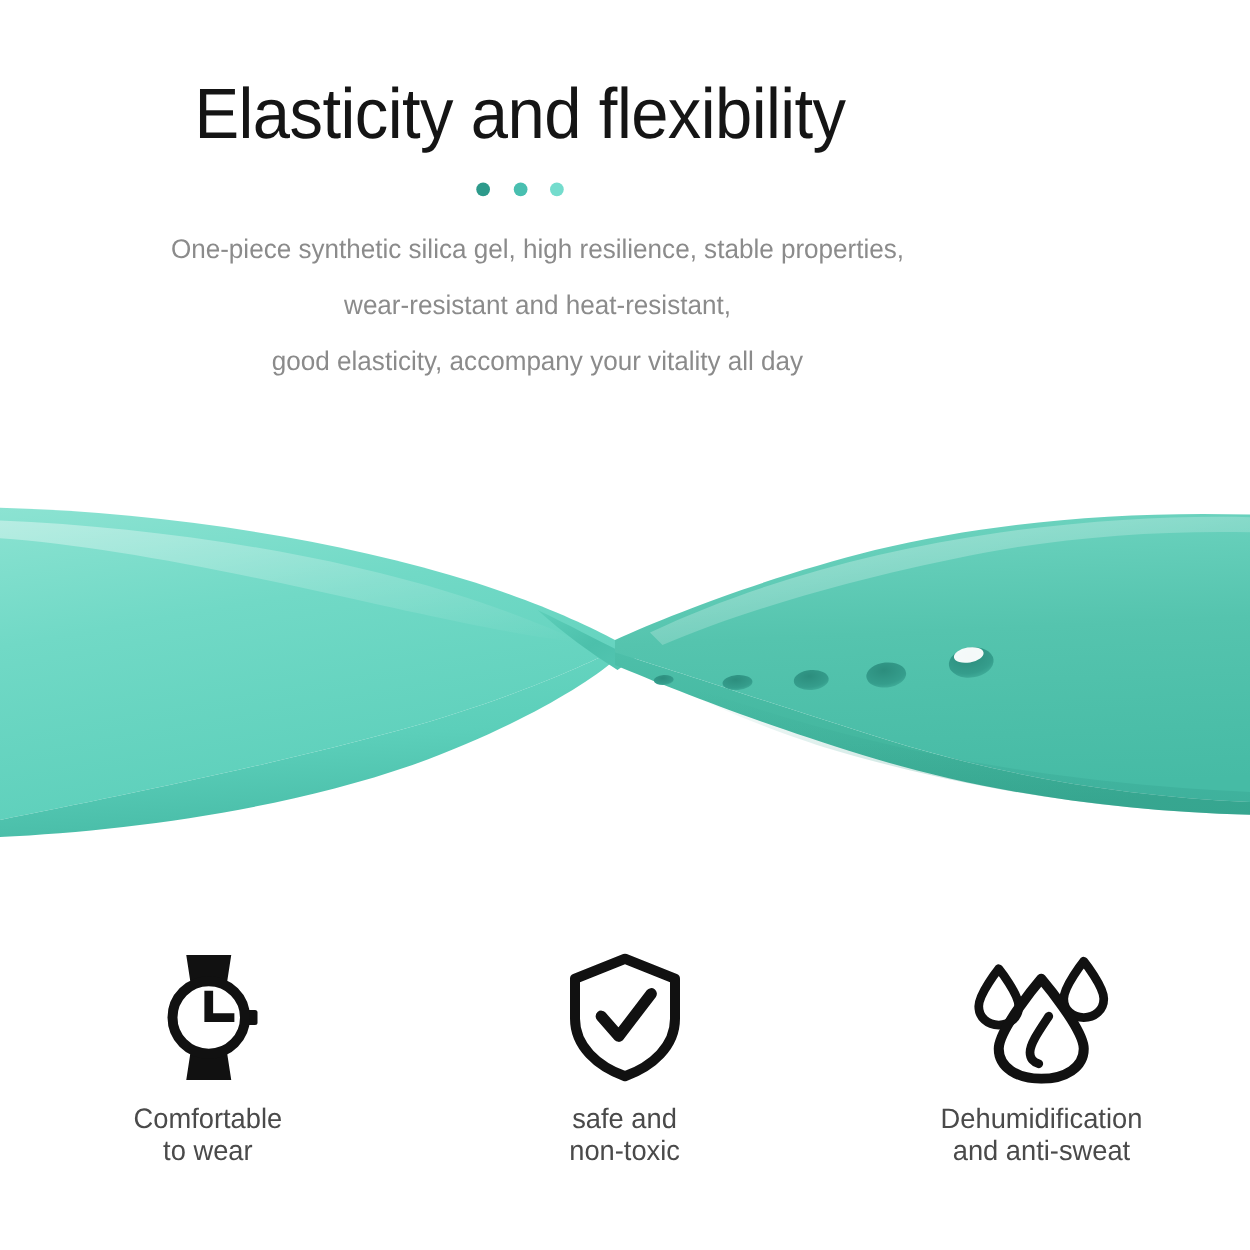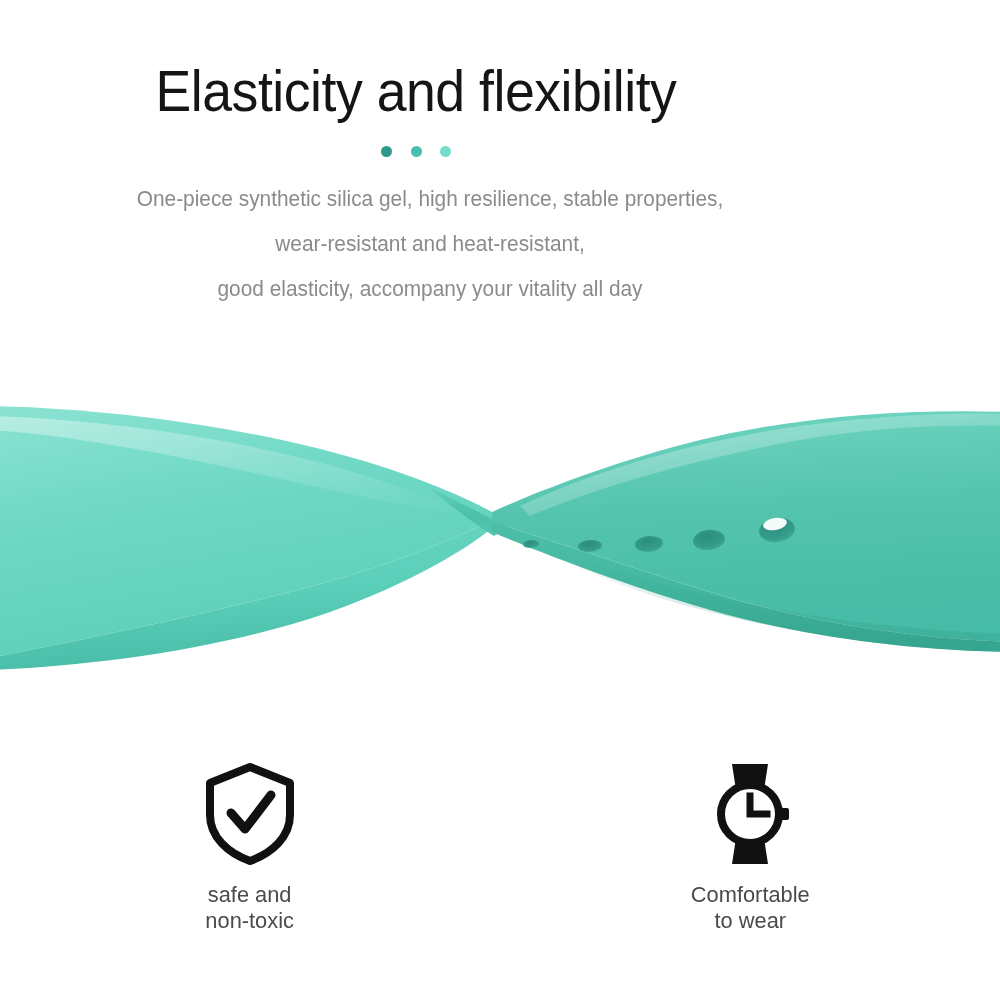--- a/index.html
+++ b/index.html
@@ -232,45 +232,63 @@
 
       <ellipse cx="775" cy="154" rx="12" ry="6" fill="#ffffff" opacity="0.95" transform="rotate(-10 775 154)"></ellipse>
     </g>
   </svg>
 </div>
 
 <div class="features">
 
   <div class="feature">
     <div class="feature-icon">
+      <svg width="90" height="108" viewBox="0 0 90 108" fill="none">
+
+        <path d="M27 4 H63 L59 30 C55 27 50 25 45 25 C40 25 35 27 31 30 Z" fill="#111111"></path>
+
+        <path d="M31 78 C35 81 40 83 45 83 C50 83 55 81 59 78 L63 104 H27 Z" fill="#111111"></path>
+
+        <rect x="74" y="48" width="10" height="12" rx="2" fill="#111111"></rect>
+
+        <circle cx="45" cy="54" r="29" stroke="#111111" stroke-width="8"></circle>
+
+        <path d="M45 36 V54 H62" stroke="#111111" stroke-width="7" stroke-linecap="square" stroke-linejoin="miter"></path>
+      </svg>
+    </div>
+    <div class="feature-caption" style="color: rgb(74, 74, 74);">
+      <span class="caption-line">Comfortable</span>
+      <span class="caption-line">to wear</span>
+    </div>
+  </div>
+
+  <div class="feature">
+    <div class="feature-icon">
       <svg width="96" height="106" viewBox="0 0 96 106" fill="none" stroke="#111111" stroke-width="8" stroke-linejoin="round" stroke-linecap="round">
         <path d="M48 6 L88 22 V54 C88 76 70 92 48 100 C26 92 8 76 8 54 V22 Z"></path>
         <path d="M29 52 L43 68 L69 34" stroke-width="9"></path>
       </svg>
     </div>
     <div class="feature-caption" style="color: rgb(74, 74, 74);">
       <span class="caption-line">safe and</span>
       <span class="caption-line">non-toxic</span>
     </div>
   </div>
 
   <div class="feature">
     <div class="feature-icon">
-      <svg width="90" height="108" viewBox="0 0 90 108" fill="none">
-
-        <path d="M27 4 H63 L59 30 C55 27 50 25 45 25 C40 25 35 27 31 30 Z" fill="#111111"></path>
-
-        <path d="M31 78 C35 81 40 83 45 83 C50 83 55 81 59 78 L63 104 H27 Z" fill="#111111"></path>
-
-        <rect x="74" y="48" width="10" height="12" rx="2" fill="#111111"></rect>
-
-        <circle cx="45" cy="54" r="29" stroke="#111111" stroke-width="8"></circle>
-
-        <path d="M45 36 V54 H62" stroke="#111111" stroke-width="7" stroke-linecap="square" stroke-linejoin="miter"></path>
+      <svg width="112" height="106" viewBox="0 0 112 106" fill="none" stroke="#111111" stroke-width="8" stroke-linejoin="round" stroke-linecap="round">
+
+        <path d="M22 14 C22 14 6 34 6 44 C6 53 13 59 22 59 C31 59 38 53 38 44 C38 34 22 14 22 14 Z" stroke-width="7"></path>
+
+        <path d="M90 8 C90 8 74 28 74 38 C74 47 81 53 90 53 C99 53 106 47 106 38 C106 28 90 8 90 8 Z" stroke-width="7"></path>
+
+        <path d="M56 22 C56 22 22 62 22 78 C22 93 37 102 56 102 C75 102 90 93 90 78 C90 62 56 22 56 22 Z"></path>
+
+        <path d="M62 52 C54 64 47 74 47 81 C47 86 50 89 54 90" stroke-width="7" fill="none"></path>
       </svg>
     </div>
     <div class="feature-caption" style="color: rgb(74, 74, 74);">
-      <span class="caption-line">Comfortable</span>
-      <span class="caption-line">to wear</span>
-    </div>
-  </div>
-
+      <span class="caption-line">Dehumidification</span>
+      <span class="caption-line">and anti-sweat</span>
+    </div>
+  </div>
 </div>
 
 </body></html>

